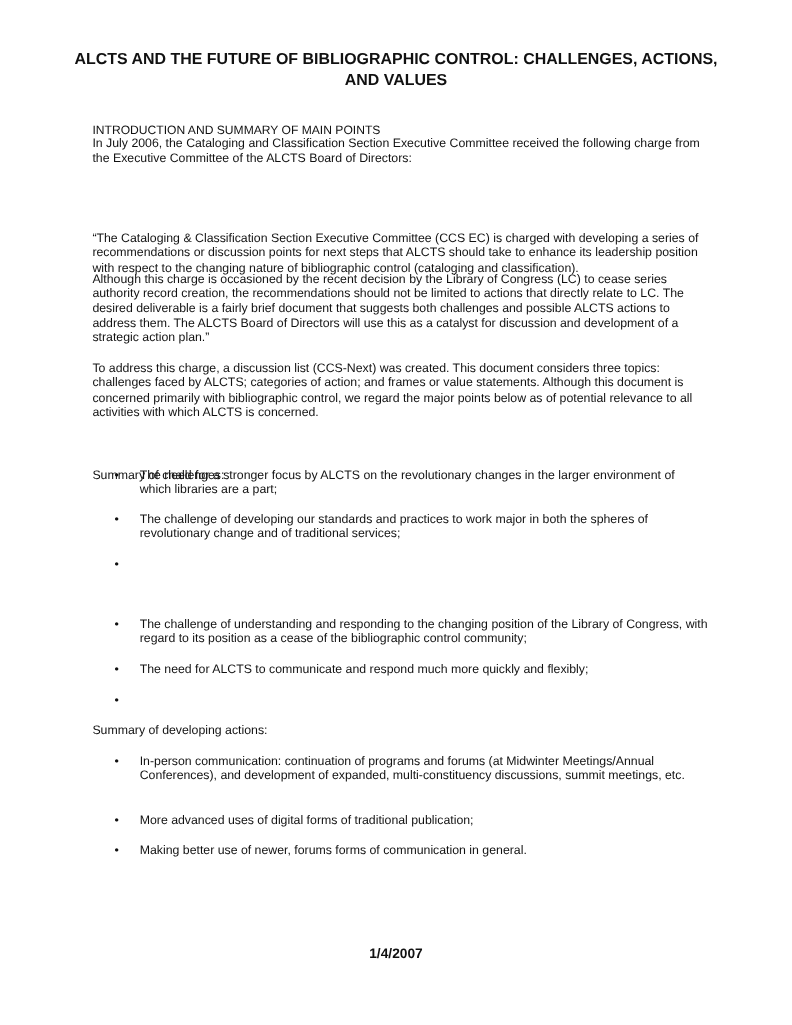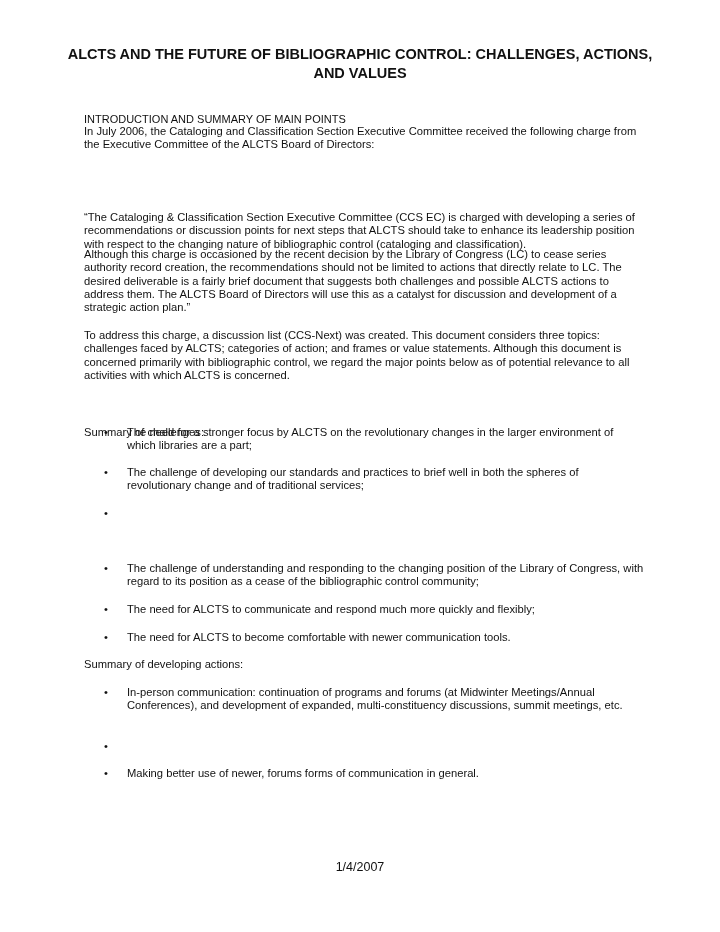--- a/index.html
+++ b/index.html
@@ -6,21 +6,21 @@
   body { width: 720px; height: 932px; position: relative; overflow: hidden;
          font-family: "Liberation Sans", sans-serif; color: #111111; }
   .page { position: absolute; left: 0; top: 0; width: 720px; height: 932px; background: #ffffff; padding-left: 48px; }
   .title { position: absolute; left: 60px; width: 600px; top: 45px; text-align: center;
            font-weight: bold; font-size: 14.5px; line-height: 19px; margin: 0; }
   .section-heading { position: absolute; left: 84px; top: 113px; font-weight: normal; font-size: 11px; line-height: 13px; margin: 0; }
   .para { position: absolute; left: 84px; width: 560px; font-size: 11.2px; line-height: 13.3px; margin: 0; }
   ul.bullets { position: absolute; left: 84px; width: 560px; margin: 0; padding: 0; list-style: none; font-size: 11.2px; line-height: 13.3px; }
   ul.bullets li { position: relative; padding-left: 43px; margin: 0; }
   ul.bullets li .dot { position: absolute; left: 20px; top: 0; }
-  .footer { position: absolute; left: 0; width: 720px; top: 860px; text-align: center; font-weight: normal; font-size: 12.5px; }
+  .footer { position: absolute; left: 0; width: 720px; top: 860px; text-align: center; font-weight: bold; font-size: 12.5px; }
 </style>
 </head>
 <body>
 
 <div class="page">
   <h1 class="title">ALCTS AND THE FUTURE OF BIBLIOGRAPHIC CONTROL: CHALLENGES, ACTIONS, AND VALUES</h1>
 
   <h2 class="section-heading">INTRODUCTION AND SUMMARY OF MAIN POINTS</h2>
 
   <p class="para" style="top:125px;">In July 2006, the Cataloging and Classification Section Executive Committee received the following charge from the Executive Committee of the ALCTS Board of Directors:</p>
@@ -32,21 +32,21 @@
 
   <ul class="bullets" style="top:426px;">
     <li>
       <span class="dot">•</span>
       <span>The need for a stronger focus by ALCTS on the revolutionary changes in the larger environment of which libraries are a part;</span>
     </li>
   </ul>
   <ul class="bullets" style="top:466px;">
     <li>
       <span class="dot">•</span>
-      <span>The challenge of developing our standards and practices to brief well in both the spheres of revolutionary change and of traditional services;</span>
+      <span>The challenge of developing our standards and practices to work major in both the spheres of revolutionary change and of traditional services;</span>
     </li>
   </ul>
   <ul class="bullets" style="top:507px;">
     <li>
       <span class="dot">•</span>
     </li>
   </ul>
   <ul class="bullets" style="top:562px;">
     <li>
       <span class="dot">•</span>
@@ -55,35 +55,35 @@
   </ul>
   <ul class="bullets" style="top:603px;">
     <li>
       <span class="dot">•</span>
       <span>The need for ALCTS to communicate and respond much more quickly and flexibly;</span>
     </li>
   </ul>
   <ul class="bullets" style="top:631px;">
     <li>
       <span class="dot">•</span>
-      <span>The need for ALCTS to become comfortable with newer communication tools.</span>
     </li>
   </ul>
 
   <p class="para" style="top:658px;">Summary of developing actions:</p>
 
   <ul class="bullets" style="top:686px;">
     <li>
       <span class="dot">•</span>
       <span>In-person communication: continuation of programs and forums (at Midwinter Meetings/Annual Conferences), and development of expanded, multi-constituency discussions, summit meetings, etc.</span>
     </li>
   </ul>
   <ul class="bullets" style="top:740px;">
     <li>
       <span class="dot">•</span>
+      <span>More advanced uses of digital forms of traditional publication;</span>
     </li>
   </ul>
   <ul class="bullets" style="top:767px;">
     <li>
       <span class="dot">•</span>
       <span>Making better use of newer, forums forms of communication in general.</span>
     </li>
   </ul>
 
   <div class="footer">1/4/2007</div>

